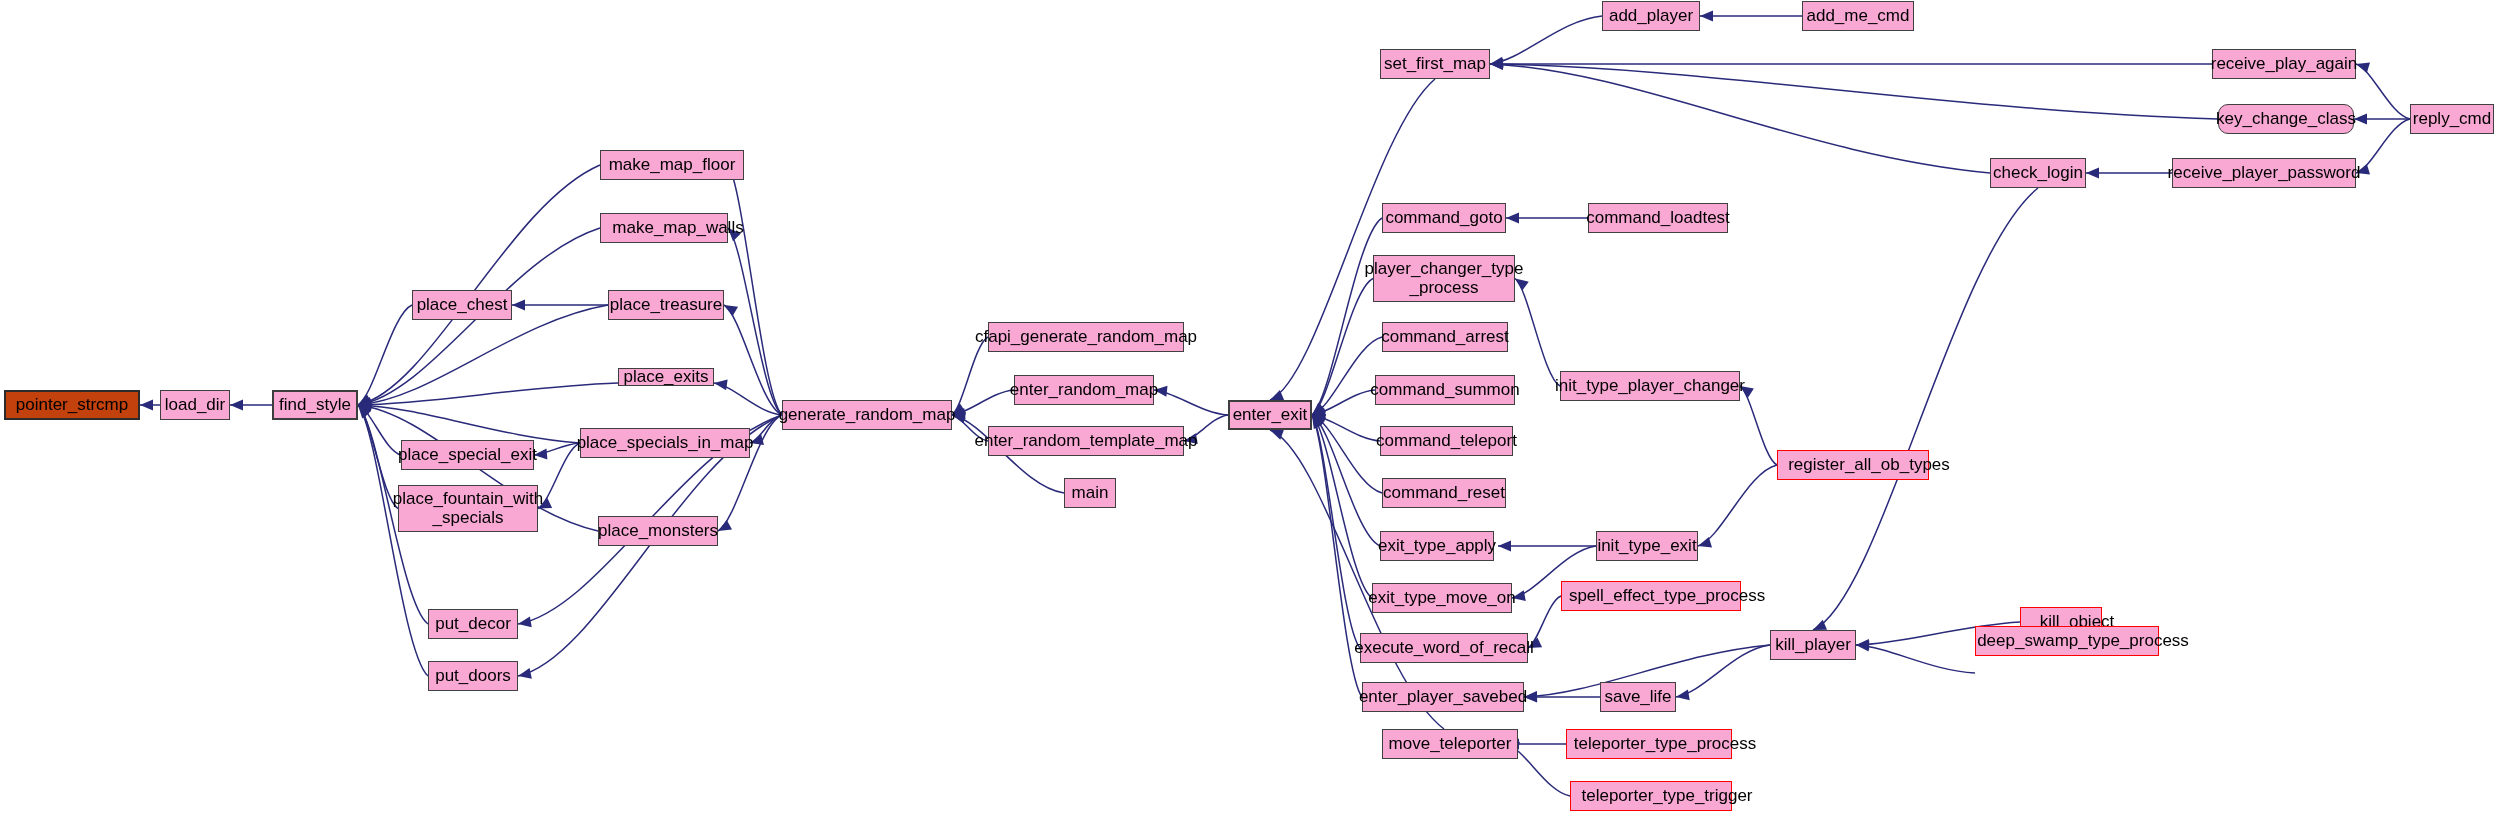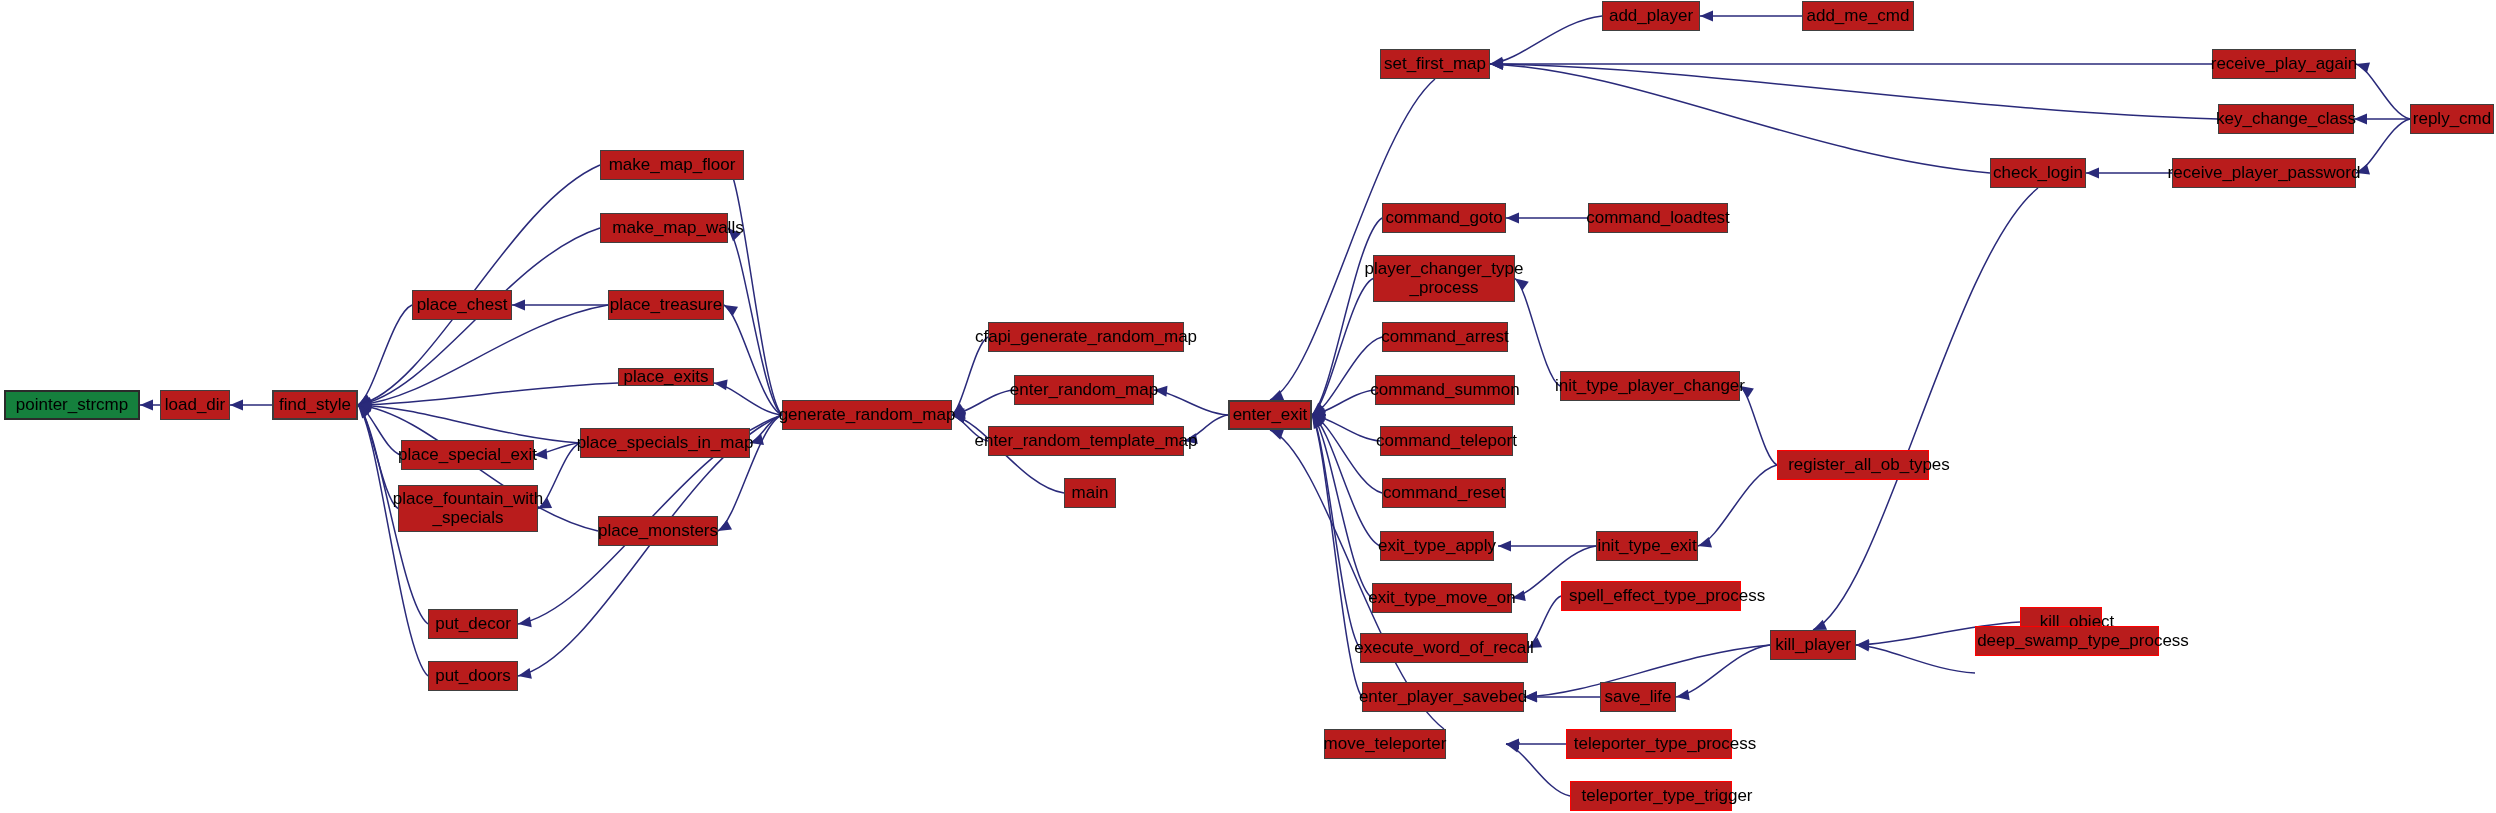--- a/index.html
+++ b/index.html
@@ -1,24 +1,24 @@
 <!DOCTYPE html>
 <html><head>
 <meta charset="utf-8">
 <style>
   html,body{margin:0;padding:0;background:#ffffff;}
   #stage{position:relative;width:2496px;height:813px;background:#ffffff;
          font-family:"Liberation Sans", sans-serif;overflow:hidden;}
   svg#edges{position:absolute;left:0;top:0;width:2496px;height:813px;}
   .node{position:absolute;box-sizing:border-box;display:flex;align-items:center;
         justify-content:center;text-align:center;line-height:1.08;
-        color:#000000;background:#b91c1c;border:1px solid #404040;
+        color:#000000;background:#f9a8d4;border:1px solid #404040;
         font-size:17px;letter-spacing:0px;white-space:pre;}
   .node.thick{border:2px solid #3d3d3d;}
-  .node.focus{background:#15803d;border:2px solid #2b2b2b;}
+  .node.focus{background:#c2410c;border:2px solid #2b2b2b;}
   .node.red{border:1px solid #ff0000;padding-left:32px;}
 </style>
 </head>
 <body>
 
 <div id="stage">
   <svg id="edges" xmlns="http://www.w3.org/2000/svg">
       <path d="M160,405 C152.4,405 146,405 140,405" fill="none" stroke="#2a2a7a" stroke-width="1.5"></path>
       <polygon points="140,405 153,399.5 153,410.5" fill="#2a2a7a"></polygon>
       <path d="M272,405 C256.04,405 242.6,405 230,405" fill="none" stroke="#2a2a7a" stroke-width="1.5"></path>
@@ -171,37 +171,37 @@
       <div class="node" style="left: 782px; top: 400px; width: 170px; height: 30px;">generate_random_map</div>
       <div class="node" style="left: 988px; top: 322px; width: 196px; height: 30px;">cfapi_generate_random_map</div>
       <div class="node" style="left: 1014px; top: 375px; width: 140px; height: 30px;">enter_random_map</div>
       <div class="node" style="left: 988px; top: 426px; width: 196px; height: 30px;">enter_random_template_map</div>
       <div class="node" style="left: 1064px; top: 478px; width: 52px; height: 30px;">main</div>
       <div class="node thick" style="left: 1228px; top: 400px; width: 84px; height: 30px;">enter_exit</div>
       <div class="node" style="left: 1380px; top: 49px; width: 110px; height: 30px;">set_first_map</div>
       <div class="node" style="left: 1602px; top: 1px; width: 98px; height: 30px;">add_player</div>
       <div class="node" style="left: 1802px; top: 1px; width: 112px; height: 30px;">add_me_cmd</div>
       <div class="node" style="left: 2212px; top: 49px; width: 144px; height: 30px;">receive_play_again</div>
-      <div class="node" style="left: 2218px; top: 104px; width: 136px; height: 30px;">key_change_class</div>
+      <div class="node" style="left: 2218px; top: 104px; width: 136px; height: 30px; border-radius: 10px;">key_change_class</div>
       <div class="node" style="left: 2410px; top: 104px; width: 84px; height: 30px;">reply_cmd</div>
       <div class="node" style="left: 1990px; top: 158px; width: 96px; height: 30px;">check_login</div>
       <div class="node" style="left: 2172px; top: 158px; width: 184px; height: 30px;">receive_player_password</div>
       <div class="node" style="left: 1382px; top: 203px; width: 124px; height: 30px;">command_goto</div>
       <div class="node" style="left: 1588px; top: 203px; width: 140px; height: 30px;">command_loadtest</div>
       <div class="node" style="left: 1373px; top: 255px; width: 142px; height: 47px;">player_changer_type
 _process</div>
       <div class="node" style="left: 1382px; top: 322px; width: 126px; height: 30px;">command_arrest</div>
       <div class="node" style="left: 1375px; top: 375px; width: 140px; height: 30px;">command_summon</div>
       <div class="node" style="left: 1380px; top: 426px; width: 133px; height: 30px;">command_teleport</div>
       <div class="node" style="left: 1382px; top: 478px; width: 124px; height: 30px;">command_reset</div>
       <div class="node" style="left: 1380px; top: 531px; width: 114px; height: 30px;">exit_type_apply</div>
       <div class="node" style="left: 1372px; top: 583px; width: 140px; height: 30px;">exit_type_move_on</div>
       <div class="node" style="left: 1360px; top: 633px; width: 168px; height: 30px;">execute_word_of_recall</div>
       <div class="node" style="left: 1362px; top: 682px; width: 162px; height: 30px;">enter_player_savebed</div>
-      <div class="node" style="left: 1324px; top: 729px; width: 122px; height: 30px;">move_teleporter</div>
+      <div class="node" style="left: 1382px; top: 729px; width: 136px; height: 30px;">move_teleporter</div>
       <div class="node" style="left: 1560px; top: 371px; width: 180px; height: 30px;">init_type_player_changer</div>
       <div class="node red" style="left: 1777px; top: 450px; width: 152px; height: 30px;">register_all_ob_types</div>
       <div class="node" style="left: 1596px; top: 531px; width: 102px; height: 30px;">init_type_exit</div>
       <div class="node red" style="left: 1561px; top: 581px; width: 180px; height: 30px;">spell_effect_type_process</div>
       <div class="node" style="left: 1600px; top: 682px; width: 76px; height: 30px;">save_life</div>
       <div class="node" style="left: 1770px; top: 630px; width: 86px; height: 30px;">kill_player</div>
       <div class="node red" style="left: 2020px; top: 607px; width: 82px; height: 30px;">kill_object</div>
       <div class="node red" style="left: 1975px; top: 626px; width: 184px; height: 30px;">deep_swamp_type_process</div>
       <div class="node red" style="left: 1566px; top: 729px; width: 166px; height: 30px;">teleporter_type_process</div>
       <div class="node red" style="left: 1570px; top: 781px; width: 162px; height: 30px;">teleporter_type_trigger</div>

